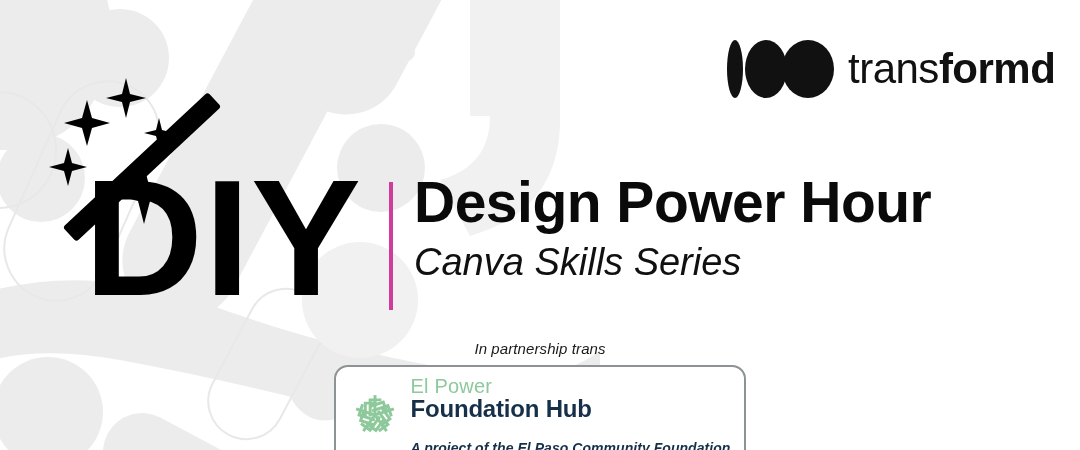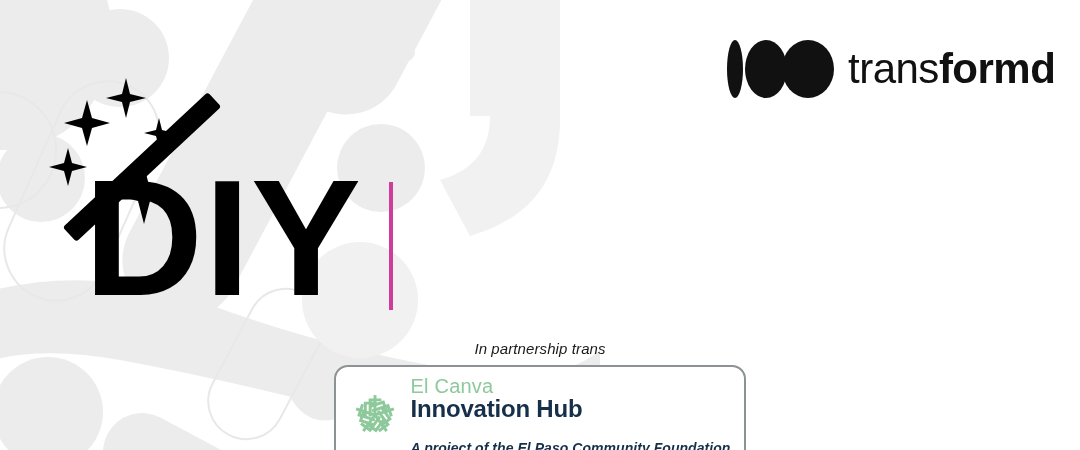--- a/index.html
+++ b/index.html
@@ -238,20 +238,24 @@
       <path d="M 86 8 L 90 24 L 106 28 L 90 32 L 86 48 L 82 32 L 66 28 L 82 24 Z"></path>
       <path d="M 28 78 L 32 93 L 47 97 L 32 101 L 28 116 L 24 101 L 9 97 L 24 93 Z"></path>
       <path d="M 119 48 L 122 60 L 134 63 L 122 66 L 119 78 L 116 66 L 104 63 L 116 60 Z"></path>
       <path d="M 104 96 L 110 119 L 133 125 L 110 131 L 104 154 L 98 131 L 75 125 L 98 119 Z"></path>
     </g>
   </svg>
 
   <div id="diy-wordmark">DIY</div>
   <div id="title-divider"></div>
 
+  <div id="title-block">
+    <div id="main-title">Design Power Hour</div>
+    <div id="subtitle">Canva Skills Series</div>
+  </div>
 
   <div id="partnership">
     <div id="partner-label">In partnership trans</div>
     <div id="partner-card">
       <div id="partner-card-inner">
         <svg id="elpaso-mark" width="54" height="54" viewBox="0 0 100 100" xmlns="http://www.w3.org/2000/svg">
           <g stroke="#8DC99B" stroke-width="5.5" fill="none" stroke-linecap="square">
             <g transform="rotate(0 50 50)">
               <path d="M 50 50 L 50 16"></path>
               <path d="M 41 50 L 41 22 L 59 22"></path>
@@ -273,21 +277,21 @@
               <path d="M 32 50 L 32 28 L 50 28"></path>
             </g>
             <g transform="rotate(288 50 50)">
               <path d="M 50 50 L 50 16"></path>
               <path d="M 41 50 L 41 22 L 59 22"></path>
               <path d="M 32 50 L 32 28 L 50 28"></path>
             </g>
           </g>
         </svg>
         <div id="elpaso-text">
-          <div id="elpaso-line1">El Canva</div>
-          <div id="elpaso-line2">Innovation Hub</div>
+          <div id="elpaso-line1">El Power</div>
+          <div id="elpaso-line2">Foundation Hub</div>
           <div id="elpaso-tagline">A project of the El Paso Community Foundation</div>
         </div>
       </div>
     </div>
   </div>
 
 </div>
 
 </body></html>

